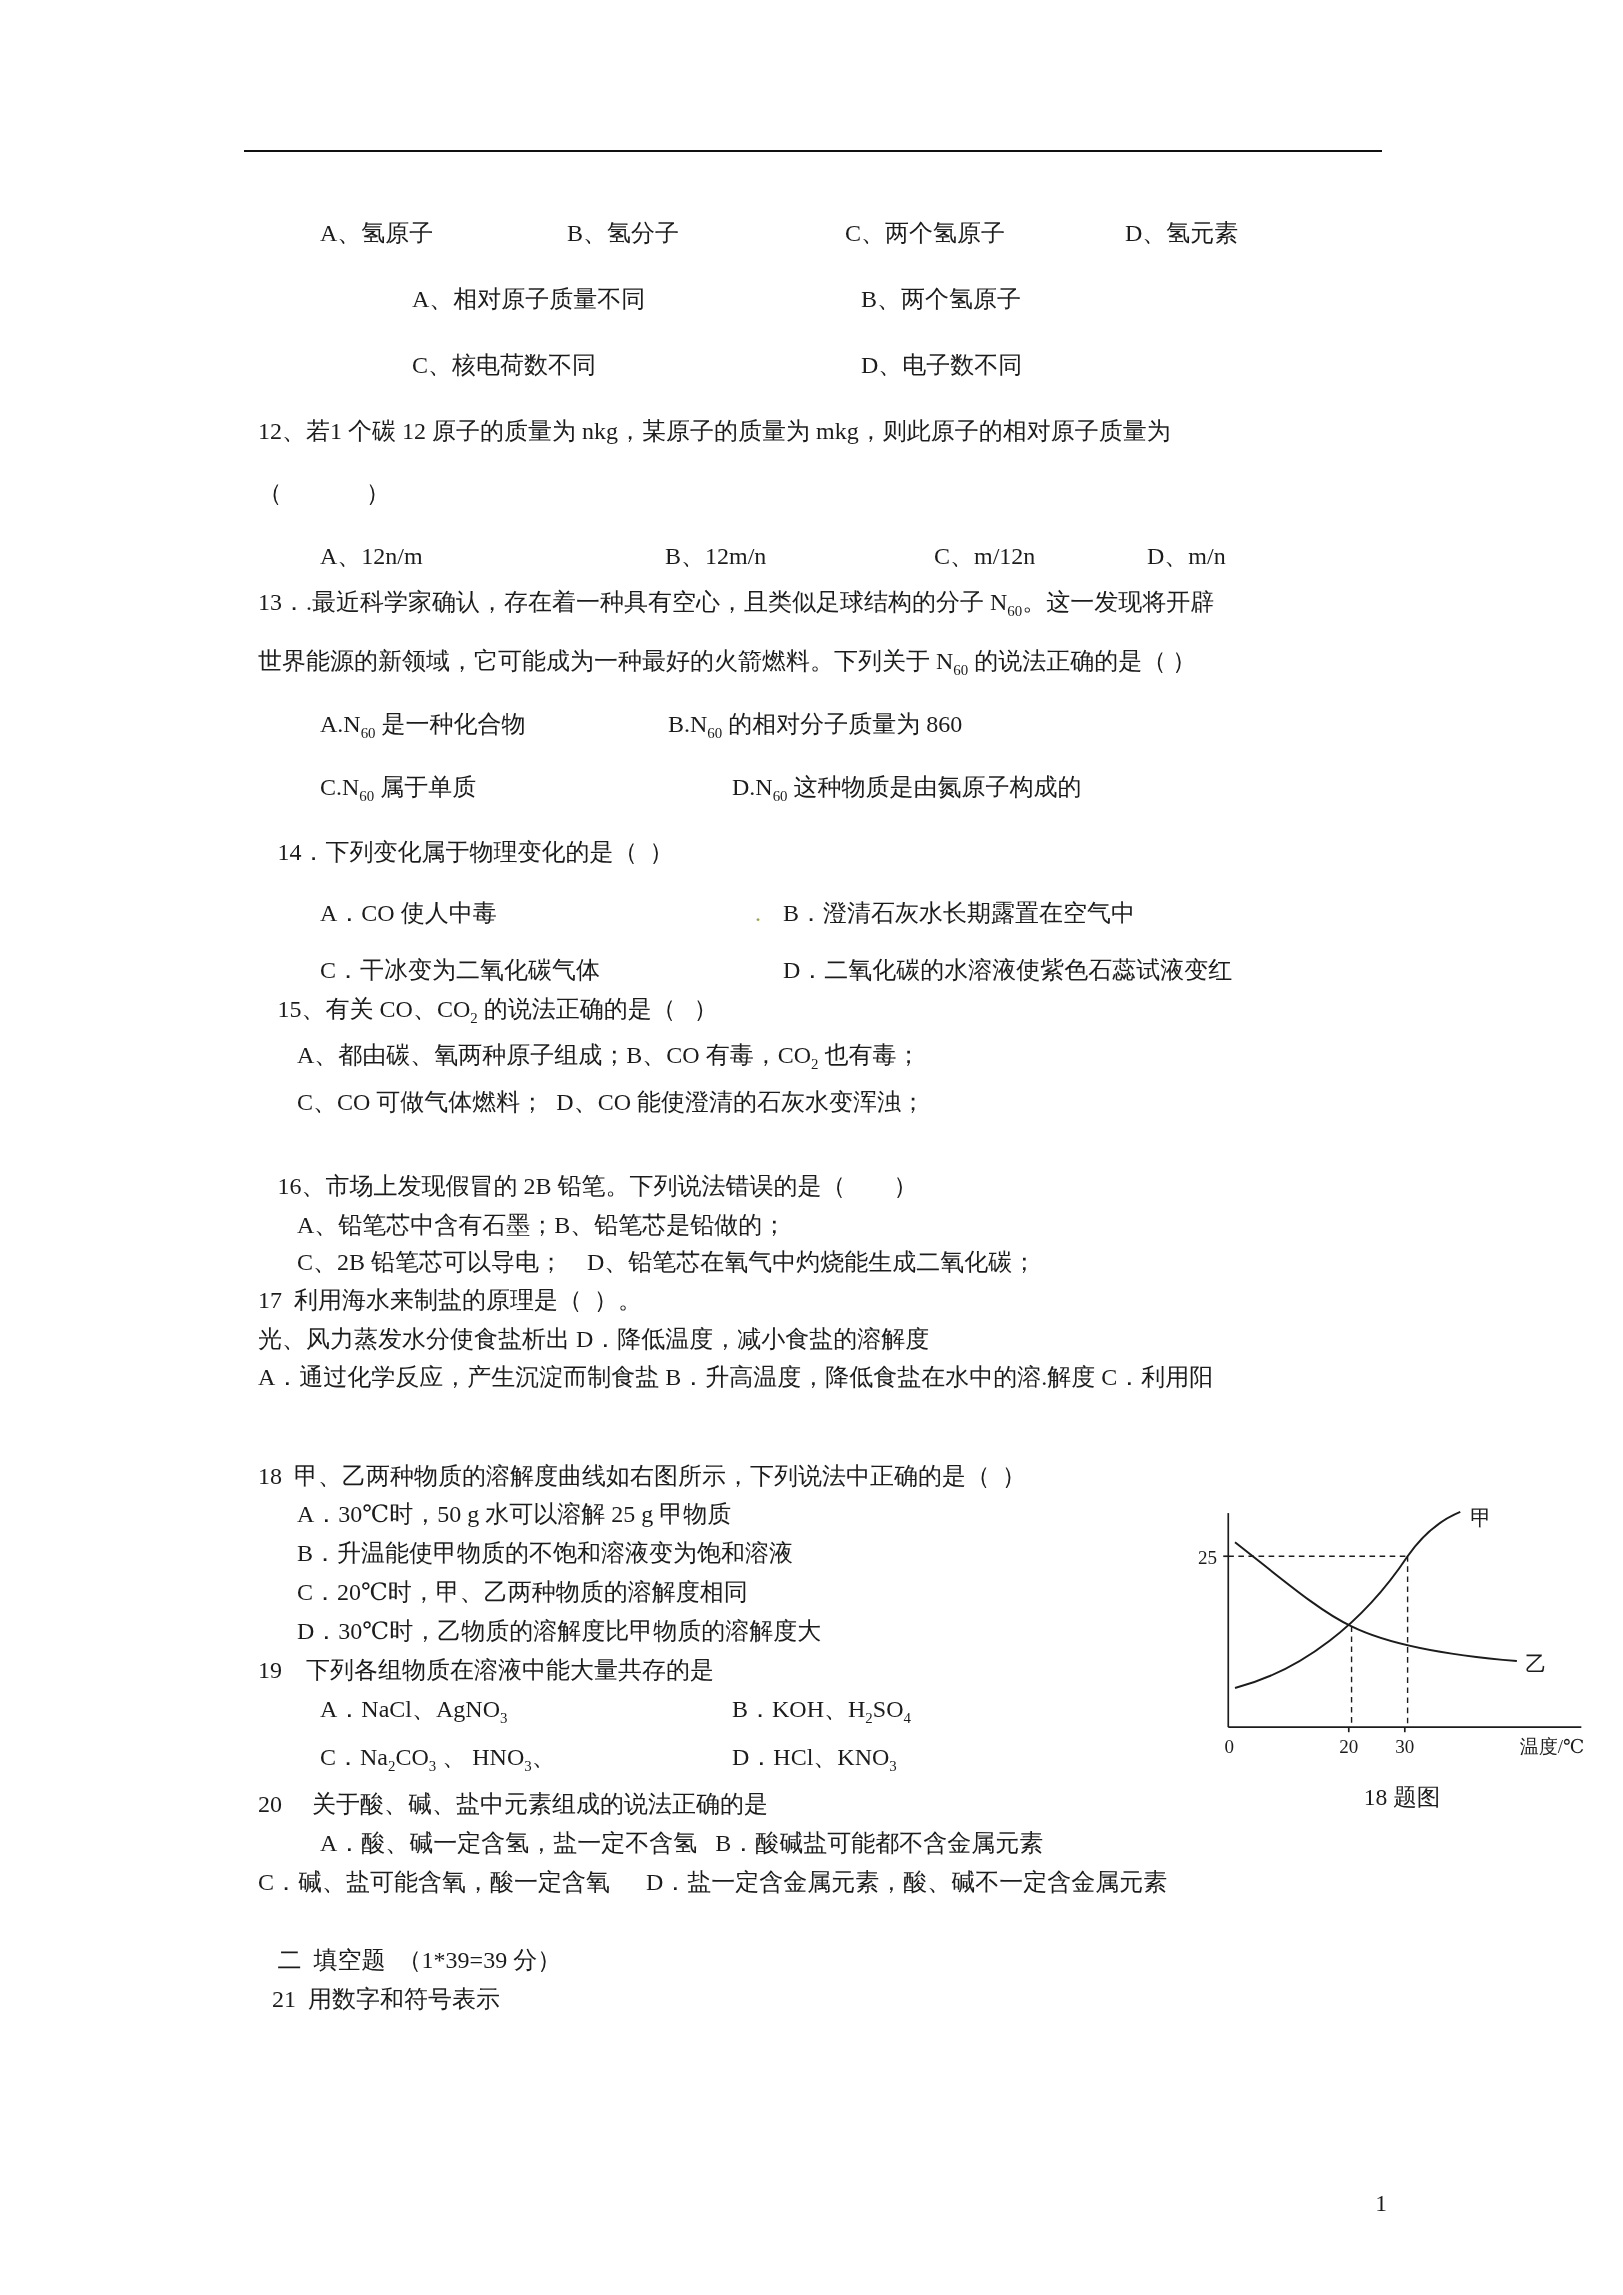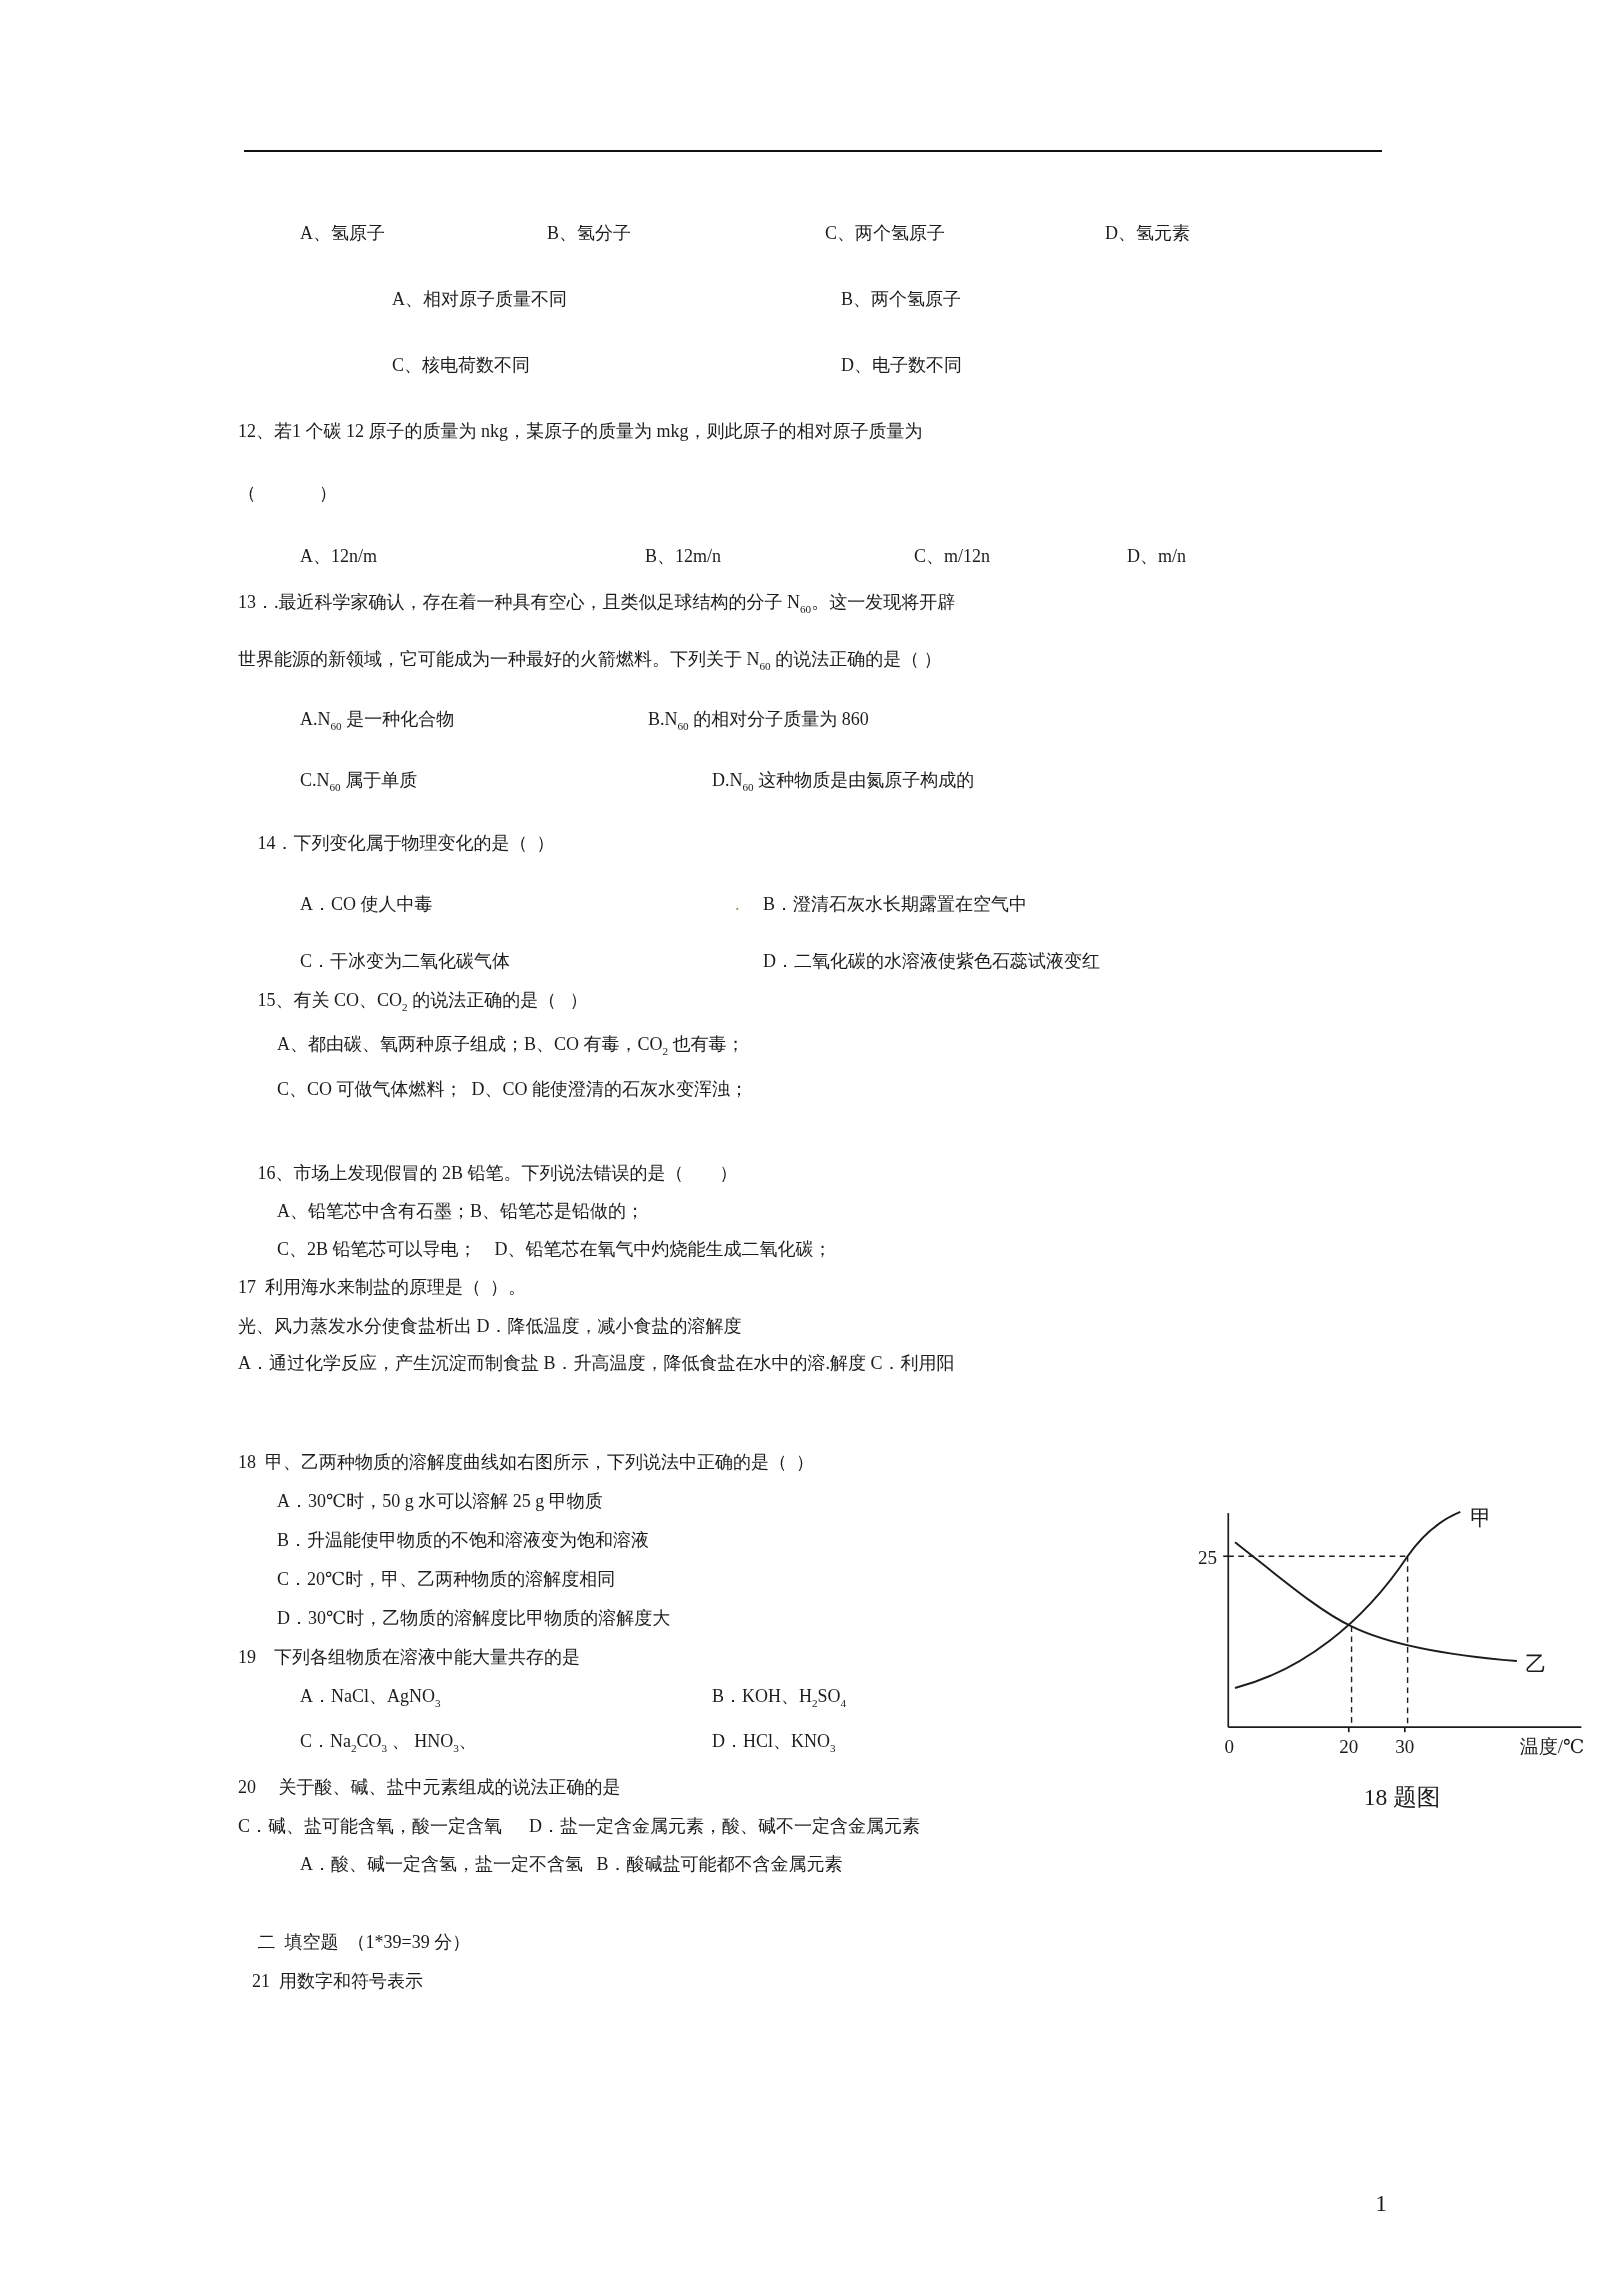--- a/index.html
+++ b/index.html
@@ -14,24 +14,24 @@
   }
   .rule {
     position: absolute;
     left: 244px;
     top: 150px;
     width: 1138px;
     border-top: 2.2px solid #111;
   }
   .content {
     position: absolute;
-    left: 238px;
+    left: 258px;
     top: 0;
     width: 1144px;
-    font-size: 18px;
+    font-size: 24px;
   }
   .ln {
     line-height: 31px;
     min-height: 31px;
     white-space: pre-wrap;
   }
   .row { display: flex; }
   .row > span { flex: 0 0 auto; white-space: pre-wrap; }
   .ind-s { margin-left: 19.6px; }
   .ind-a { margin-left: 62px; }
@@ -144,22 +144,22 @@
     <div class="ln row ind-a" style="margin-top:7.9px">
       <span style="width:412px">A．NaCl、AgNO<sub>3</sub></span>
       <span>B．KOH、H<sub>2</sub>SO<sub>4</sub></span>
     </div>
     <div class="ln row ind-a" style="margin-top:7.9px">
       <span style="width:412px">C．Na<sub>2</sub>CO<sub>3</sub> 、 HNO<sub>3</sub>、</span>
       <span>D．HCl、KNO<sub>3</sub></span>
     </div>
 
     <div class="ln" style="margin-top:7.9px">20     关于酸、碱、盐中元素组成的说法正确的是</div>
+    <div class="ln ind-a" style="margin-top:7.9px">A．酸、碱一定含氢，盐一定不含氢   B．酸碱盐可能都不含金属元素</div>
     <div class="ln" style="margin-top:7.9px">C．碱、盐可能含氧，酸一定含氧      D．盐一定含金属元素，酸、碱不一定含金属元素</div>
-    <div class="ln ind-a" style="margin-top:7.9px">A．酸、碱一定含氢，盐一定不含氢   B．酸碱盐可能都不含金属元素</div>
 
     <div class="ln ind-s" style="margin-top:47px">二  填空题  （1*39=39 分）</div>
     <div class="ln" style="margin-top:7.9px;margin-left:14px">21  用数字和符号表示</div>
 
   </div>
 
   <div class="chart-wrap">
     <svg class="chart-svg" width="426" height="269" viewBox="0 0 760 480">
 
       <line class="axis" x1="70" y1="18" x2="70" y2="400"></line>

